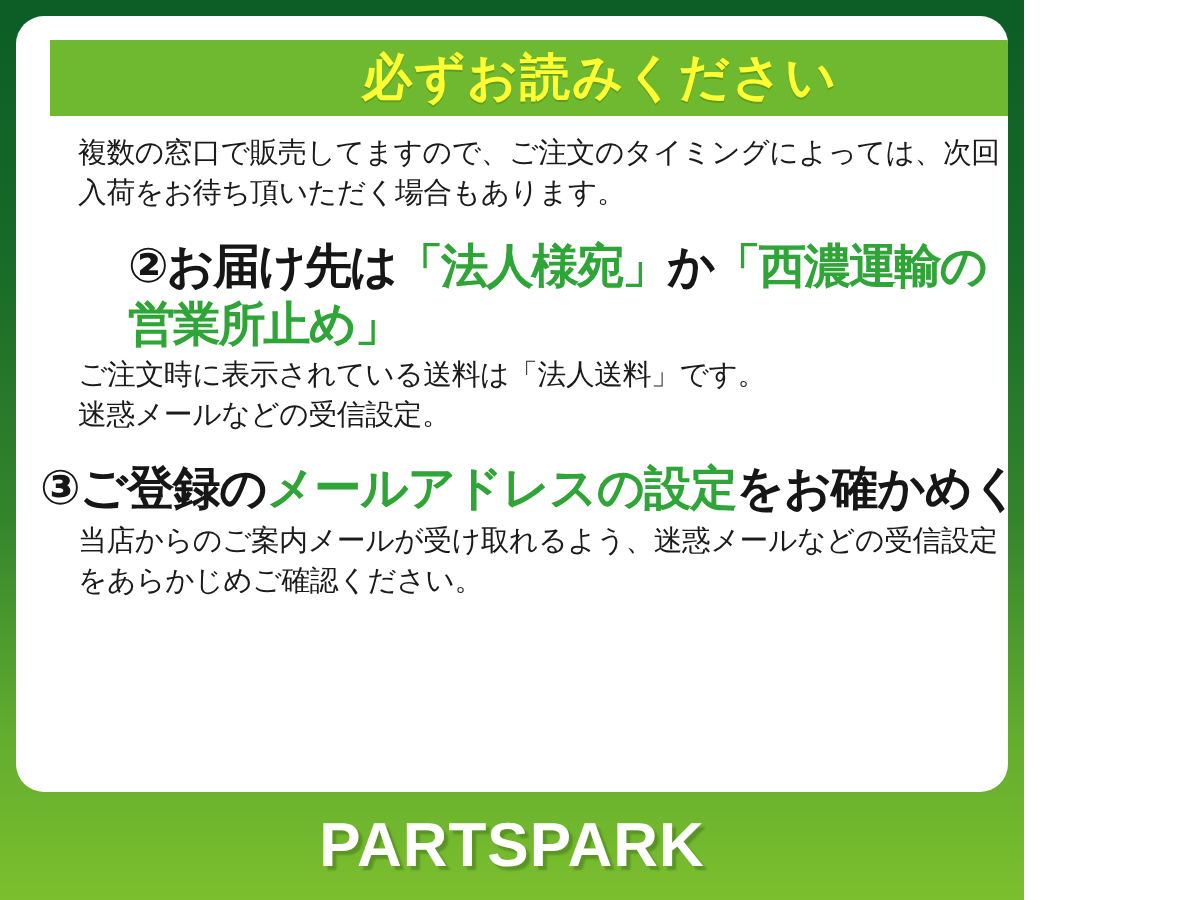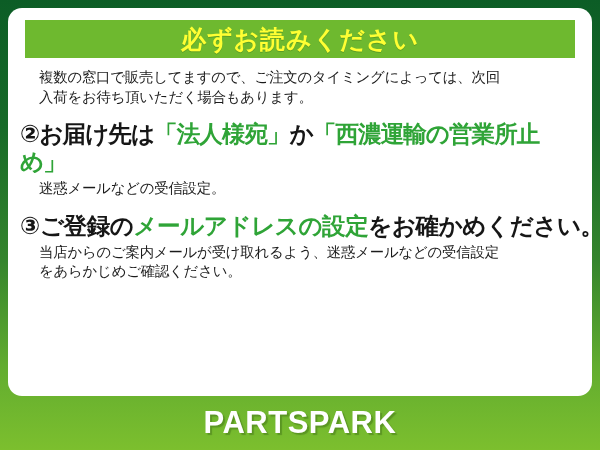--- a/index.html
+++ b/index.html
@@ -7,21 +7,21 @@
     padding: 0;
   }
   body {
     width: 600px;
     height: 450px;
     overflow: hidden;
     font-family: "Liberation Sans", "DejaVu Sans", sans-serif;
   }
   .notice-banner {
     position: relative;
-    width: 600px;
+    width: 512px;
     height: 450px;
     box-sizing: border-box;
     background: linear-gradient(180deg,
         #0c5d26 0%,
         #176a28 28%,
         #35852d 58%,
         #63ad2f 82%,
         #7cbf2e 100%);
     padding-left: 48px;
   }
@@ -91,21 +91,21 @@
     letter-spacing: -0.2px;
     margin: 2px 0 0 19px;
     font-weight: normal;
   }
   .item-body div {
     white-space: nowrap;
   }
   #item-1 { margin-top: 1px; }
   #item-2 { margin-top: 11px; }
   #item-3 { margin-top: 12px; }
-  #item-2 .item-head { letter-spacing: -0.9px; }
+  #item-2 .item-head { letter-spacing: -0.9px; margin-left: 44px; }
   #item-2 .item-head .line2 { display: block; margin-left: 17px; }
   
   .footer {
     position: absolute;
     left: 0;
     right: 0;
     bottom: 0;
     height: 54px;
     display: flex;
     align-items: center;
@@ -138,20 +138,21 @@
           <div>複数の窓口で販売してますので、ご注文のタイミングによっては、次回</div>
           <div>入荷をお待ち頂いただく場合もあります。</div>
         </div>
       </div>
 
       <div class="item" id="item-2">
         <div class="item-head wrap">
           <span class="num">②</span><span>お届け先は</span><span class="hl">「法人様宛」</span><span>か</span><span class="hl">「西濃運輸の営業所止め」</span>
         </div>
         <div class="item-body">
+          <div>ご注文時に表示されている送料は「法人送料」です。</div>
           <div>迷惑メールなどの受信設定。</div>
         </div>
       </div>
 
       <div class="item" id="item-3">
         <div class="item-head">
           <span class="num">③</span><span>ご登録の</span><span class="hl">メールアドレスの設定</span><span>をお確かめください。</span>
         </div>
         <div class="item-body">
           <div>当店からのご案内メールが受け取れるよう、迷惑メールなどの受信設定</div>

